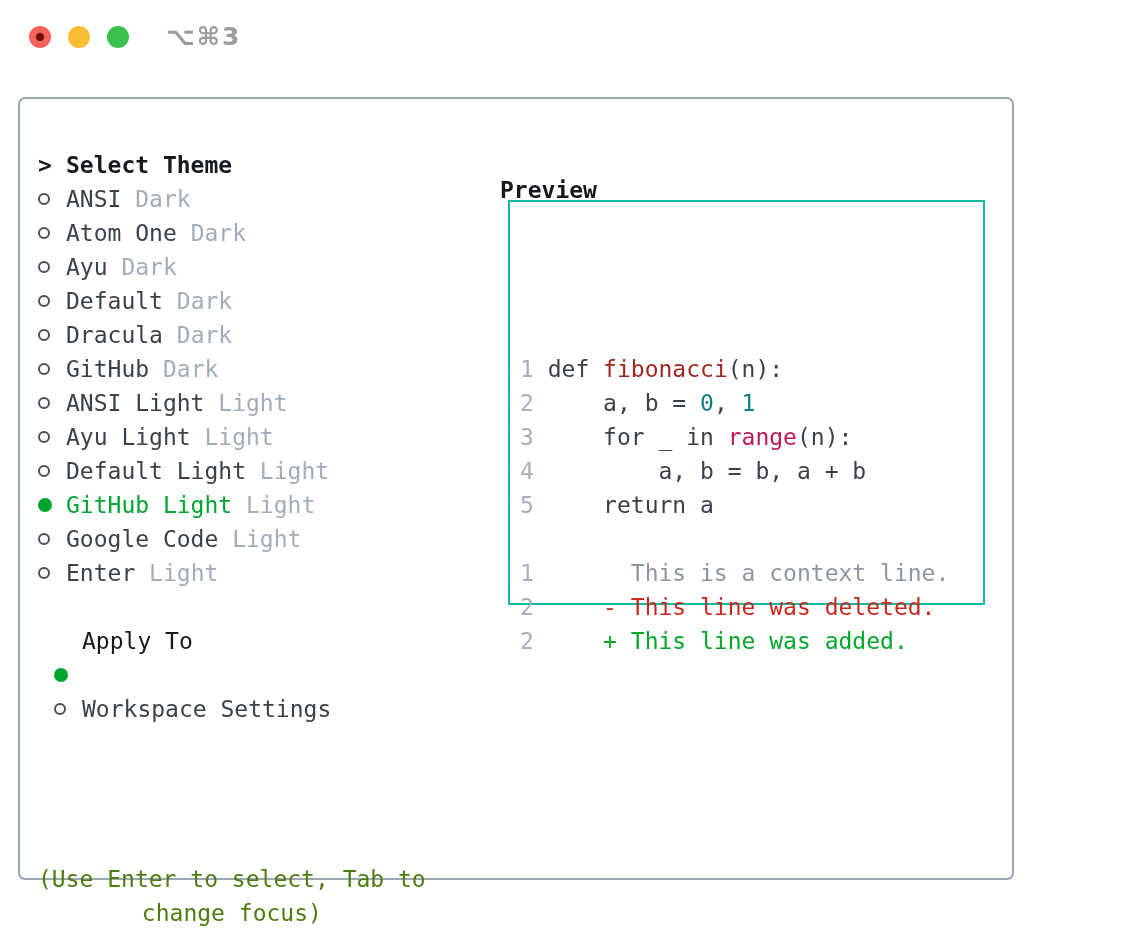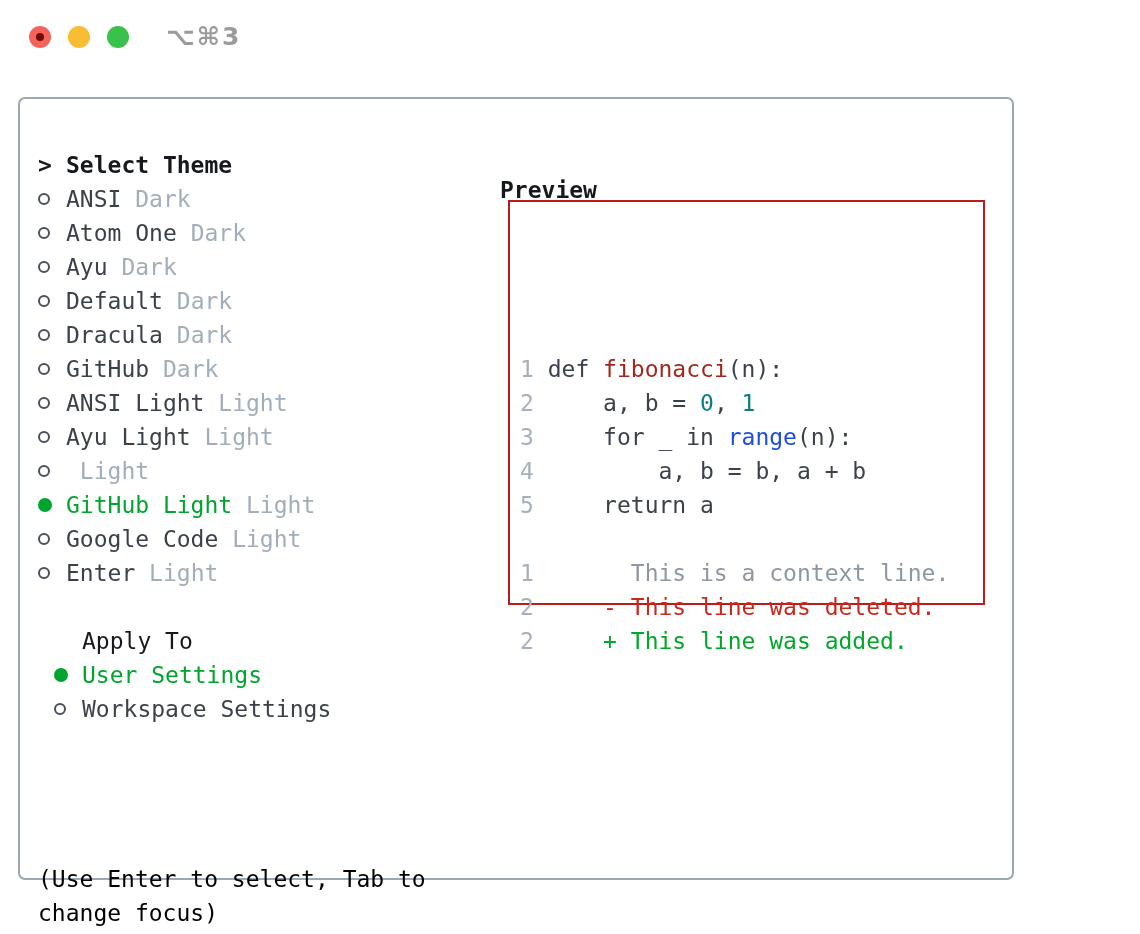--- a/index.html
+++ b/index.html
@@ -37,35 +37,35 @@
   .marker{display:flex;align-items:center;justify-content:flex-start;width:28px;flex:0 0 28px;}
   .prompt{font-weight:bold;color:#15181d;}
   .hdr{font-weight:bold;color:#15181d;}
   .subhdr{color:#15181d;}
   .dot{width:12px;height:12px;border:2px solid #4a515c;border-radius:50%;box-sizing:border-box;background:transparent;}
   .dot.filled{width:14px;height:14px;border:none;background:#00a42f;}
   .sel{color:#00a42f;}
   .variant{color:#a2adba;}
   .theme-list{position:absolute;left:38px;top:148px;}
   .apply-block{position:absolute;left:54px;top:624px;}
-  .help-text{position:absolute;left:38px;top:760px;color:#000000;}
+  .help-text{position:absolute;left:38px;top:760px;color:#4d7c0f;text-align:center;}
   
   .preview-title{position:absolute;left:500px;top:149px;height:34px;line-height:34px;
     font-size:23px;font-weight:bold;color:#15181d;margin-top:24px;}
   .preview-box{
     position:absolute;left:508px;top:200px;width:477px;height:405px;
-    border:2px solid #b91c1c;box-sizing:border-box;background:#ffffff;
+    border:2px solid #14b8a6;box-sizing:border-box;background:#ffffff;
   }
   .code{position:absolute;left:10px;top:48px;font-size:23px;line-height:34px;white-space:pre;}
   .codeline{height:34px;}
   .ln{color:#a6b0bc;}
   .codetext{color:#3b414b;}
   .func{color:#a3271e;}
   .num{color:#0d7d82;}
-  .call{color:#1d4ed8;}
+  .call{color:#be185d;}
   .ctx{color:#8d97a1;}
   .del{color:#c9291c;margin-top:24px;}
   .add{color:#00a827;}
 </style>
 </head>
 <body>
 
 <div class="window">
 
   <div class="titlebar">
@@ -86,33 +86,33 @@
     </div>
 
   <div class="row"><span class="marker"><span class="dot"></span></span><span class="">ANSI</span><span class="variant"> Dark</span></div>
       <div class="row"><span class="marker"><span class="dot"></span></span><span class="">Atom One</span><span class="variant"> Dark</span></div>
       <div class="row"><span class="marker"><span class="dot"></span></span><span class="">Ayu</span><span class="variant"> Dark</span></div>
       <div class="row"><span class="marker"><span class="dot"></span></span><span class="">Default</span><span class="variant"> Dark</span></div>
       <div class="row"><span class="marker"><span class="dot"></span></span><span class="">Dracula</span><span class="variant"> Dark</span></div>
       <div class="row"><span class="marker"><span class="dot"></span></span><span class="">GitHub</span><span class="variant"> Dark</span></div>
       <div class="row"><span class="marker"><span class="dot"></span></span><span class="">ANSI Light</span><span class="variant"> Light</span></div>
       <div class="row"><span class="marker"><span class="dot"></span></span><span class="">Ayu Light</span><span class="variant"> Light</span></div>
-      <div class="row"><span class="marker"><span class="dot"></span></span><span class="variant"> Light</span></div>
+      <div class="row"><span class="marker"><span class="dot"></span></span><span class="">Default Light</span><span class="variant"> Light</span></div>
       <div class="row"><span class="marker"><span class="dot filled"></span></span><span class="sel">GitHub Light</span><span class="variant"> Light</span></div>
       <div class="row"><span class="marker"><span class="dot"></span></span><span class="">Google Code</span><span class="variant"> Light</span></div>
       <div class="row"><span class="marker"><span class="dot"></span></span><span class="">Enter</span><span class="variant"> Light</span></div>
     </div>
 
   <div class="apply-block">
     <div class="row">
       <span class="marker"></span>
       <span class="subhdr">Apply To</span>
     </div>
 
-  <div class="row"><span class="marker"><span class="dot filled"></span></span><span class="sel">User Settings</span></div>
+  <div class="row"><span class="marker"><span class="dot filled"></span></span></div>
       <div class="row"><span class="marker"><span class="dot"></span></span><span class="">Workspace Settings</span></div>
     </div>
 
   <div class="help-text mono">
     
   <div>(Use Enter to select, Tab to</div><div>change focus)</div></div>
 
   <div class="preview-title">Preview</div>
 
   <div class="preview-box">

